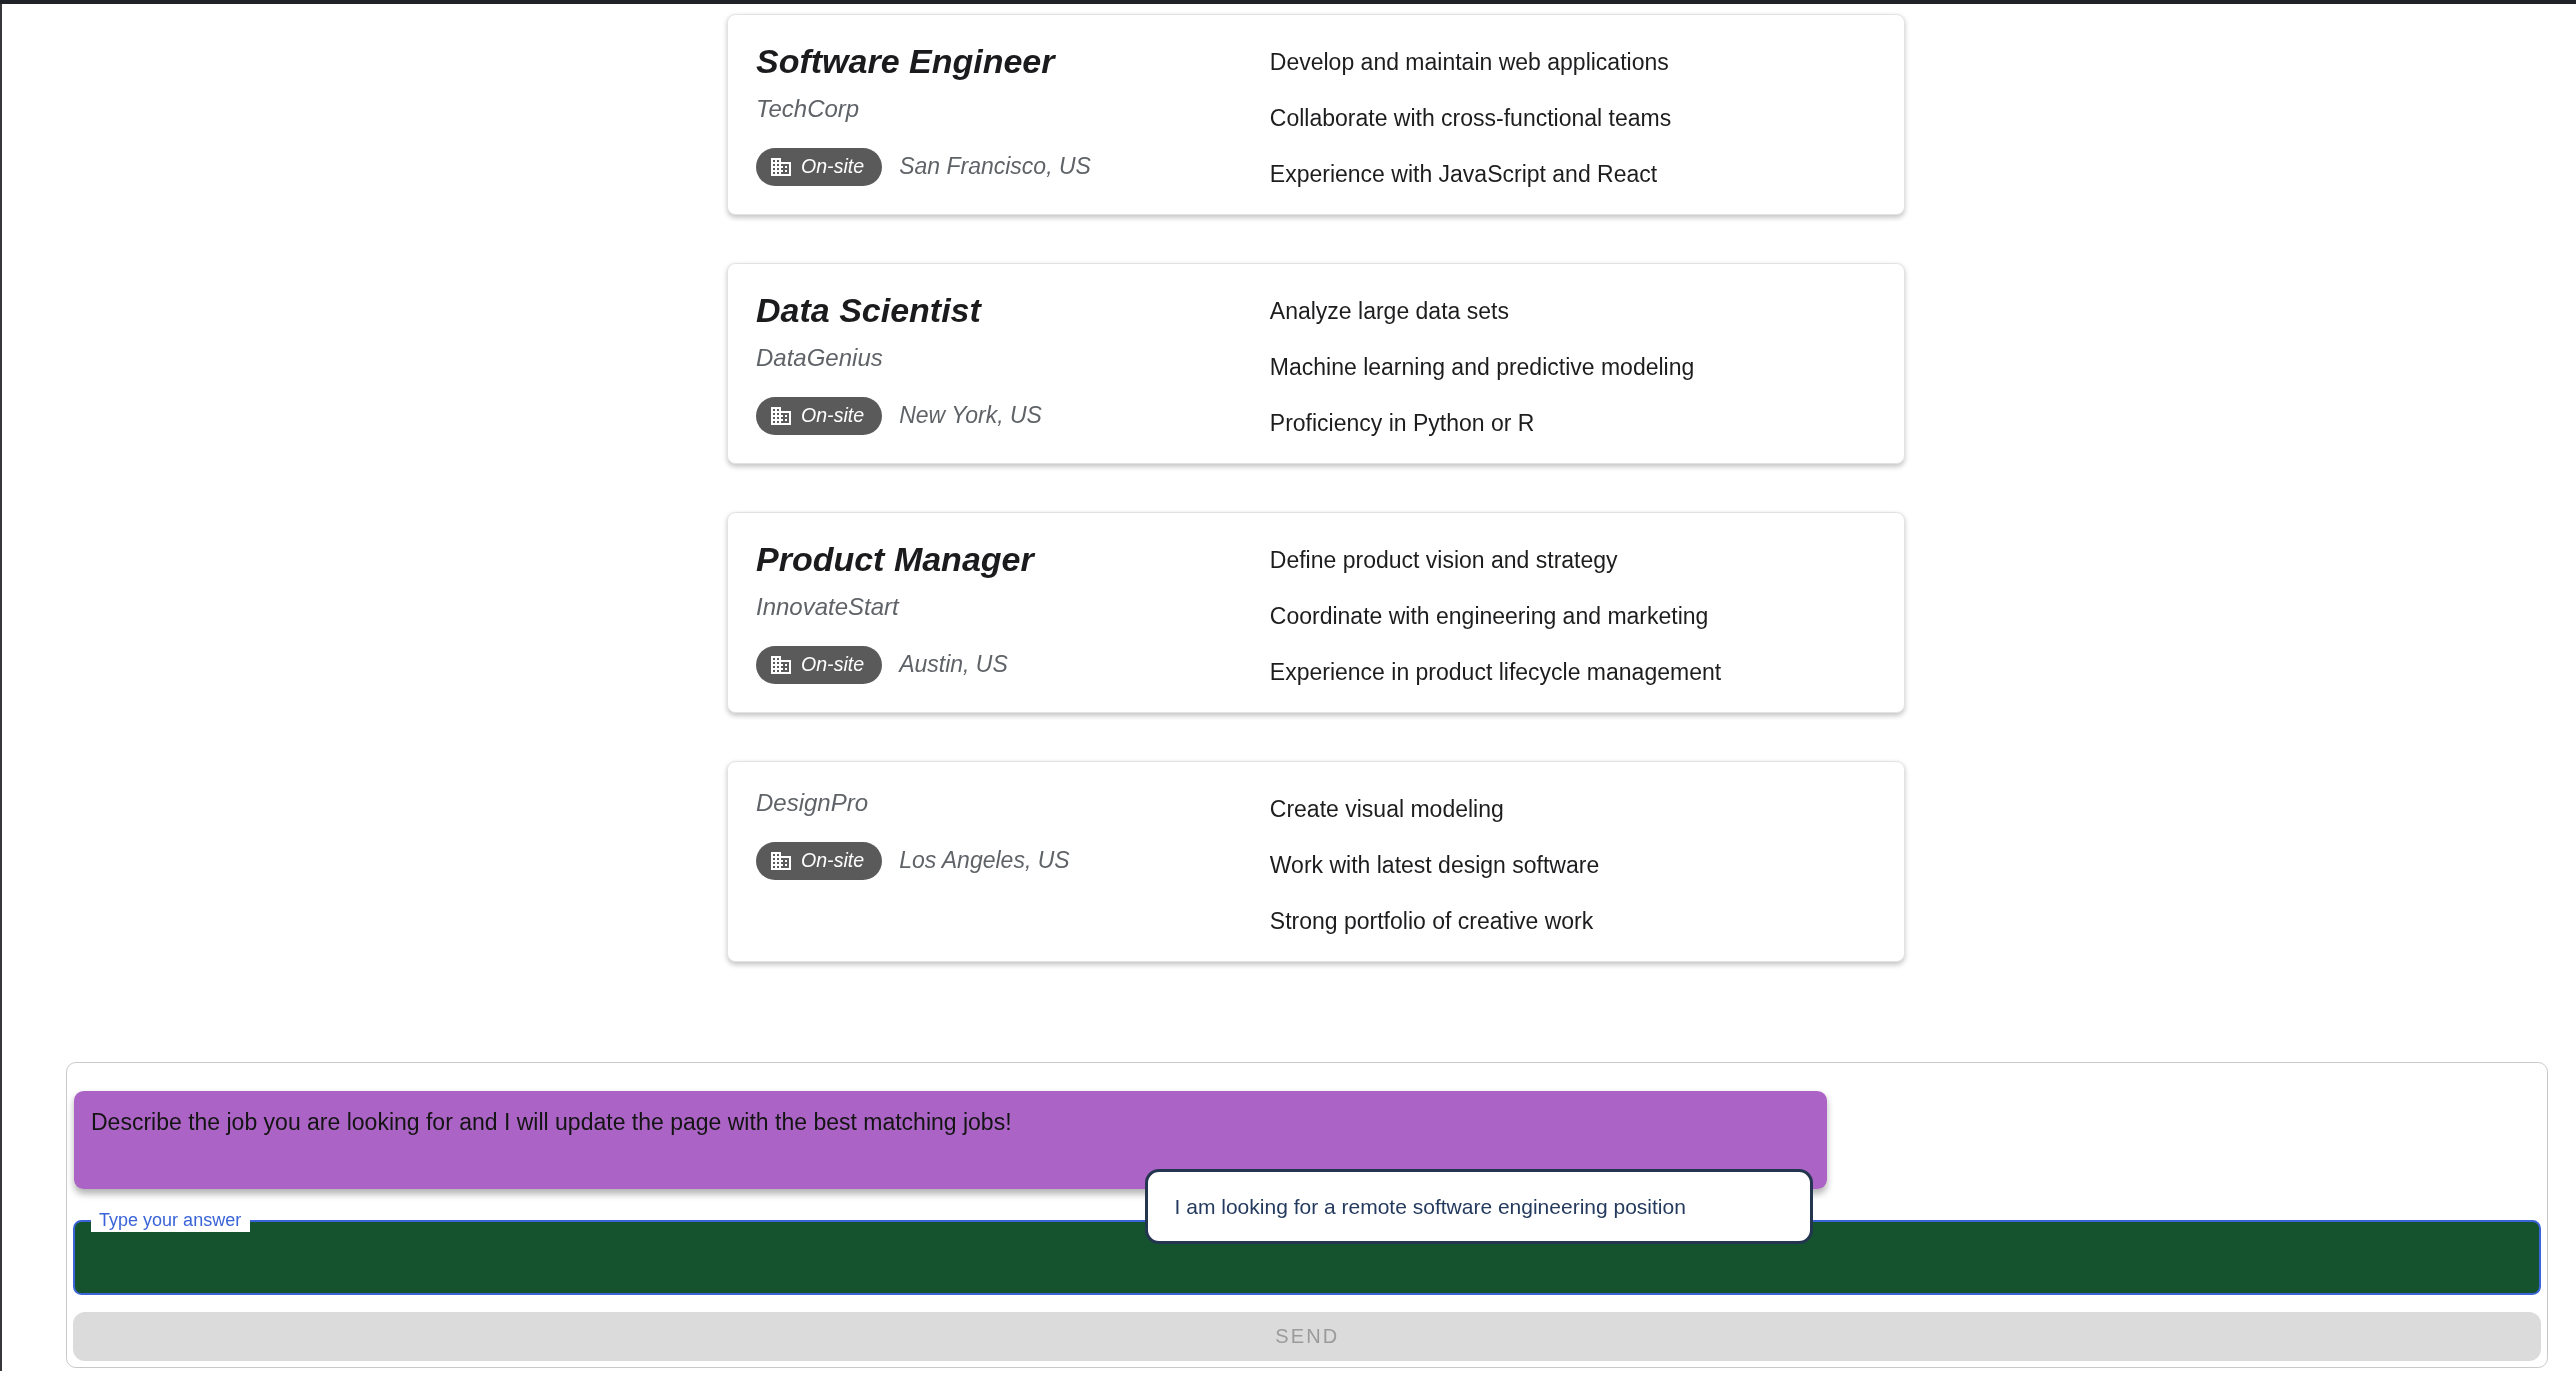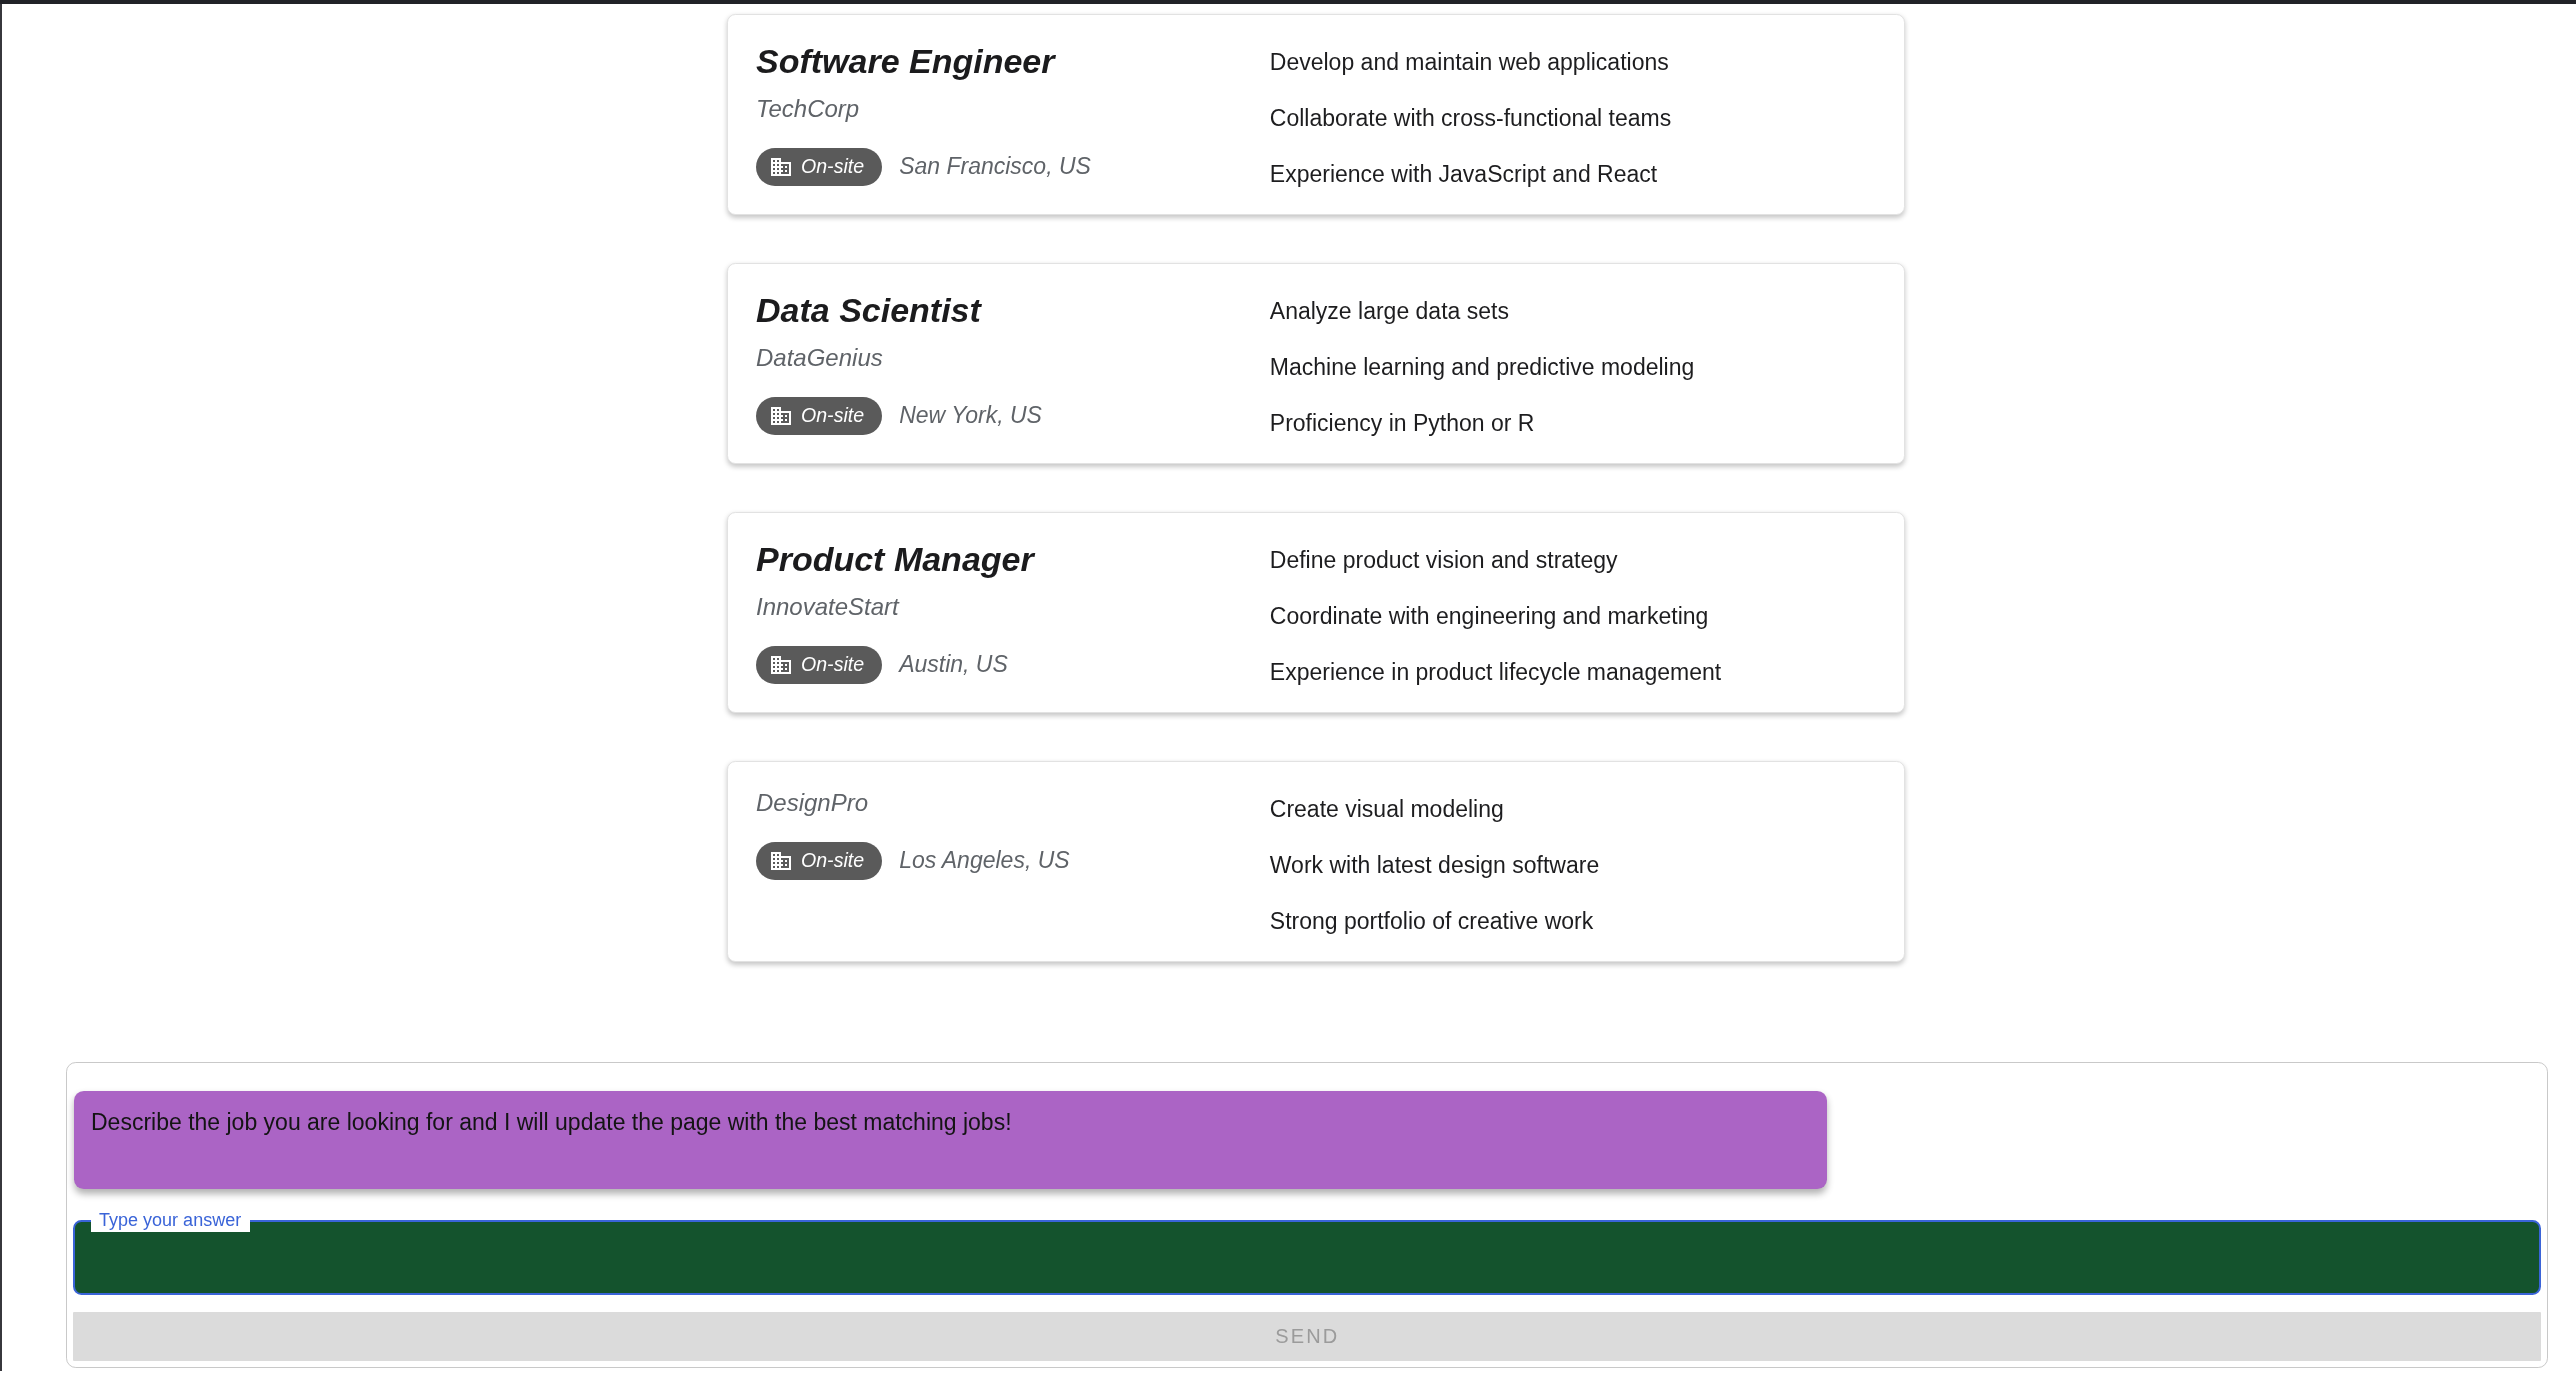--- a/index.html
+++ b/index.html
@@ -150,21 +150,21 @@
     z-index: 3;
   }
   .user-bubble p { margin: 0; font-size: 21px; color: #243a5e; }
 
   .send-btn {
     position: absolute;
     left: 6.3px; right: 5.6px; top: 249px;
     height: 49px;
     background: #dbdbdb;
     border: none;
-    border-radius: 1px;
+    border-radius: 12px;
     font-family: "Liberation Sans", sans-serif;
     font-size: 20px;
     font-weight: 500;
     letter-spacing: 2.1px;
     color: #9b9b9b;
     z-index: 1;
   }
 </style>
 </head>
 <body>
@@ -263,17 +263,20 @@
   <section class="chat-panel">
     <div class="ai-bubble">
       <p class="msg">Describe the job you are looking for and I will update the page with the best matching jobs!</p>
     </div>
 
     <div class="input-wrap">
       <label class="float-label">Type your answer</label>
       <textarea class="answer-input" style=""></textarea>
     </div>
 
+    <div class="user-bubble">
+      <p>I am looking for a remote software engineering position</p>
+    </div>
 
     <button class="send-btn">SEND</button>
   </section>
 </div>
 
 
 </body></html>

